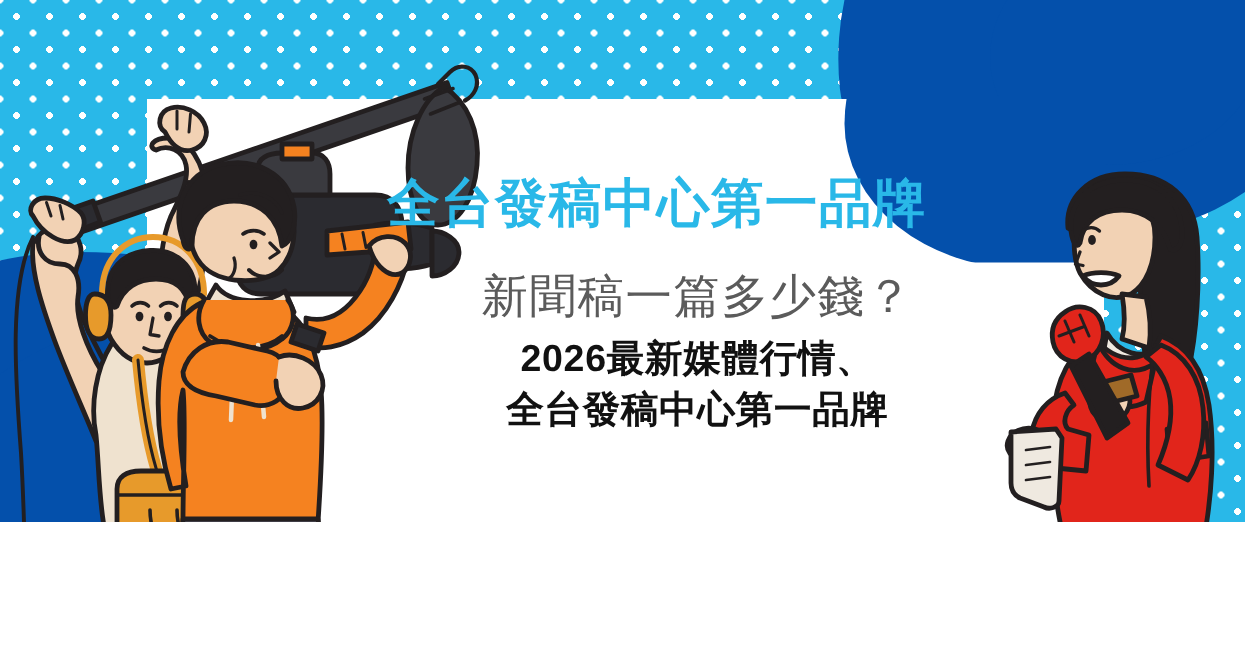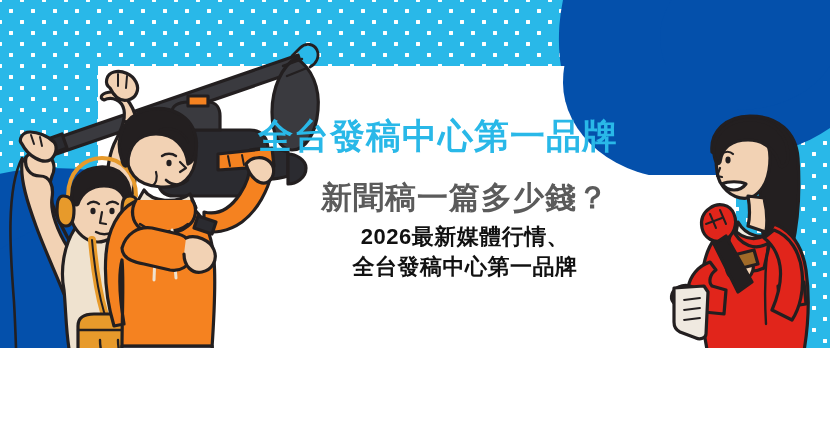--- a/index.html
+++ b/index.html
@@ -85,29 +85,29 @@
     font-weight:bold;
     color:#29b8e8;
     letter-spacing:1px;
     line-height:1.05;
     text-align:left;
     margin:0 0 0 3px;
     white-space:nowrap;
   }
   .t-head{
     font-size:31px;
-    font-weight:bold;
+    font-weight:normal;
     color:#5b5b5b;
     line-height:1.1;
     margin:26px 0 0 0;
     letter-spacing:1px;
     white-space:nowrap;
   }
   .t-sub{
-    font-size:22px;
+    font-size:25px;
     font-weight:bold;
     color:#111111;
     line-height:1.28;
     margin:8px 0 0 0;
     letter-spacing:0.5px;
     white-space:nowrap;
   }
   
   .fig{position:absolute;}
   svg{display:block;overflow:visible;}

